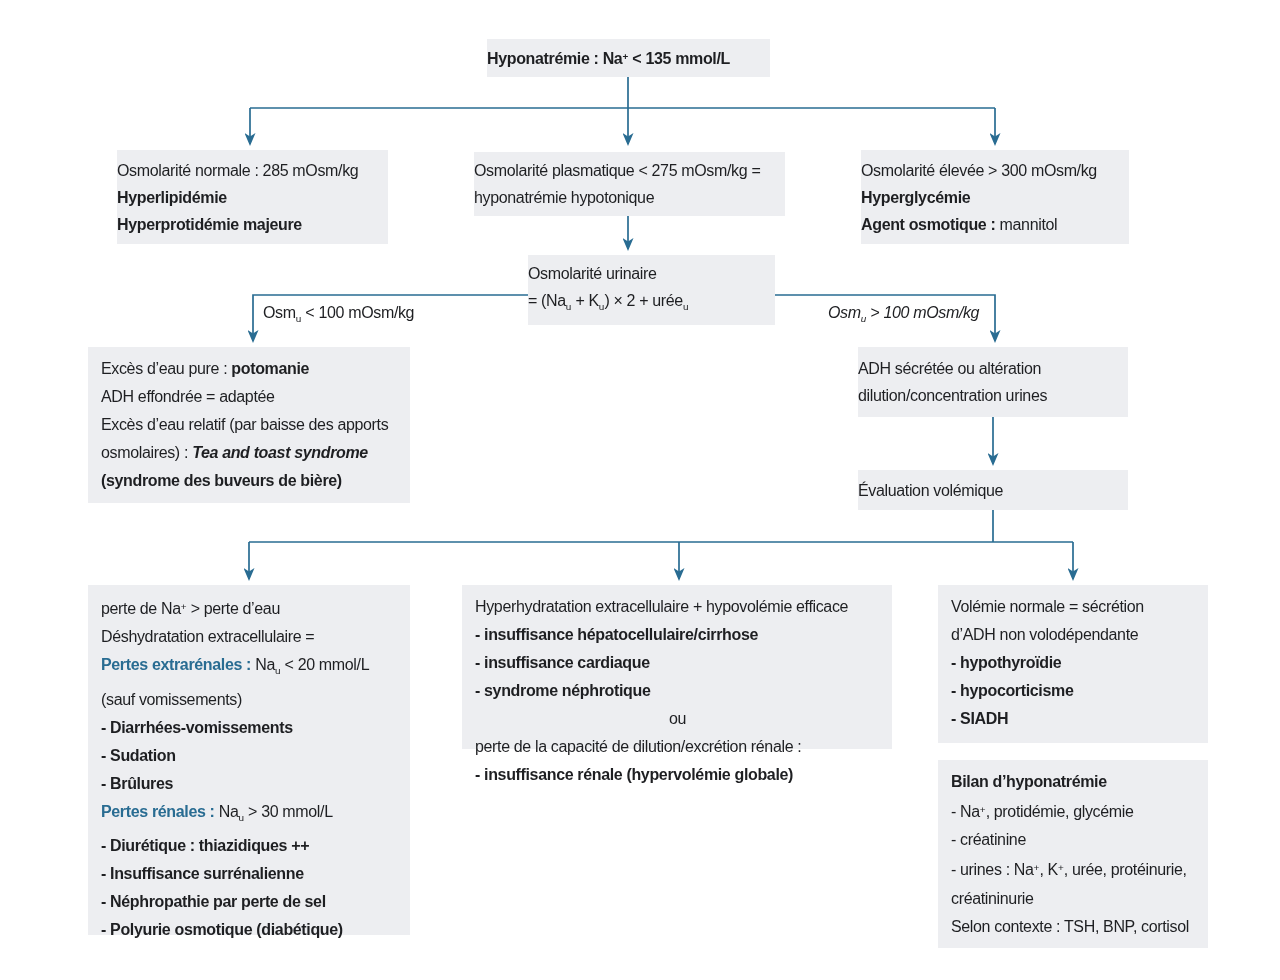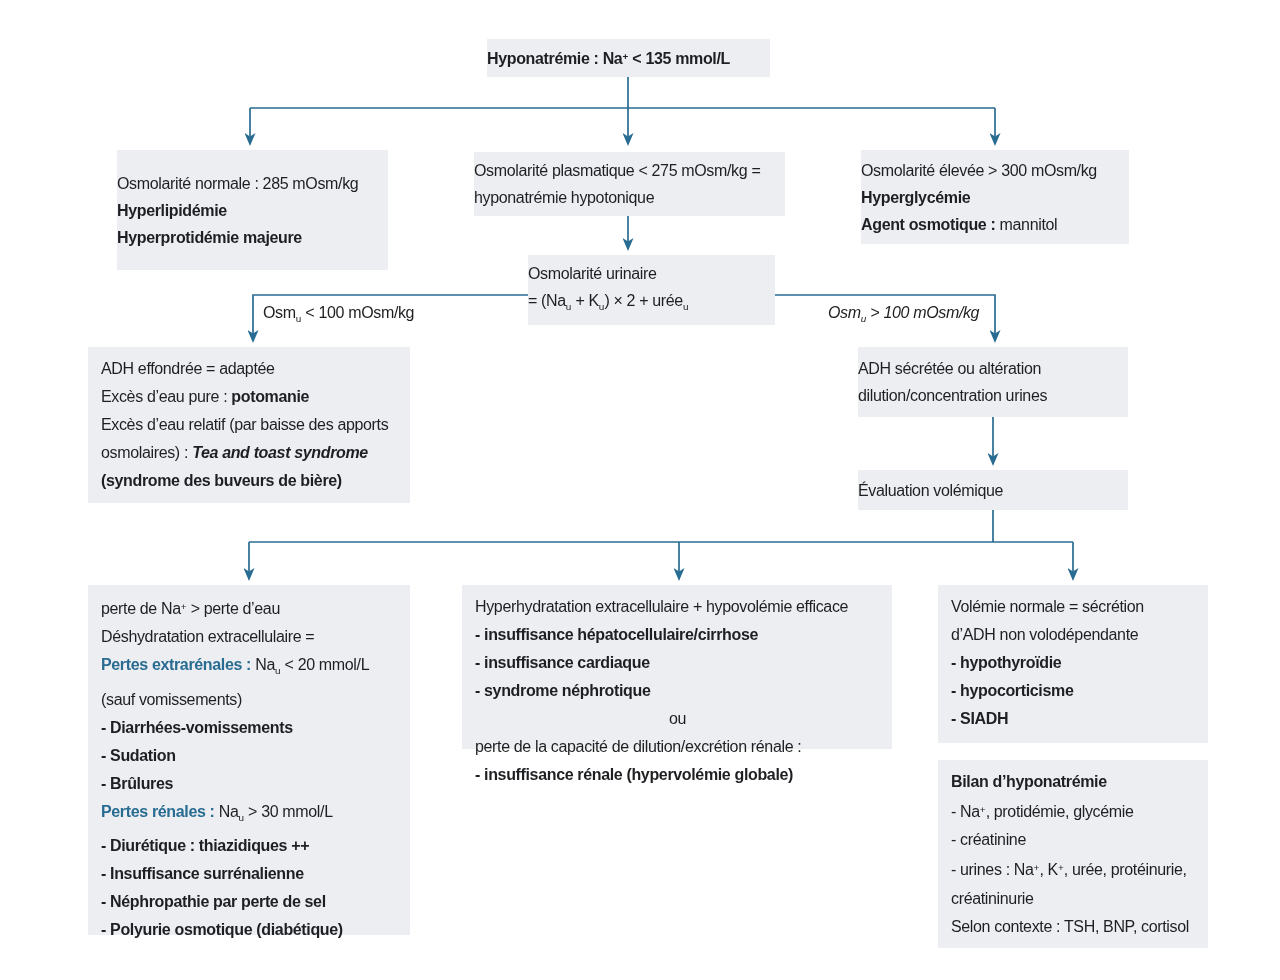--- a/index.html
+++ b/index.html
@@ -37,21 +37,21 @@
   }
   .b{font-weight:bold;}
   .i{font-style:italic;}
   .sub{font-size:0.62em;vertical-align:-0.45em;letter-spacing:0;}
   .sup{font-size:0.62em;vertical-align:0.45em;letter-spacing:0;}
   .accent{color:var(--accent);}
   .line.center{text-align:center;}
 
   
   #n-root{left:487px;top:39px;width:283px;height:38px;}
-  #n-osmo-normale{left:117px;top:150px;width:271px;height:120px;}
+  #n-osmo-normale{left:117px;top:150px;width:271px;height:94px;}
   #n-osmo-basse{left:474px;top:152px;width:311px;height:64px;}
   #n-osmo-elevee{left:861px;top:150px;width:268px;height:94px;}
   #n-osmo-urinaire{left:528px;top:255px;width:247px;height:70px;}
   #n-adh-effondree{left:88px;top:347px;width:322px;height:156px;}
   #n-adh-secretee{left:858px;top:347px;width:270px;height:70px;}
   #n-evaluation{left:858px;top:470px;width:270px;height:40px;}
   #n-deshydratation{left:88px;top:585px;width:322px;height:350px;}
   #n-hyperhydratation{left:462px;top:585px;width:430px;height:164px;}
   #n-volemie{left:938px;top:585px;width:270px;height:158px;}
   #n-bilan{left:938px;top:760px;width:270px;height:188px;}
@@ -112,22 +112,22 @@
 
   <div id="label-osmu-low" class="floating-label">
       <div class="line"><span>Osm</span><span class="sub">u</span><span> &lt; 100 mOsm/kg</span></div>
     </div>
 
   <div id="label-osmu-high" class="floating-label">
       <div class="line"><span>Osm</span><span class="sub">u</span><span> &gt; 100 mOsm/kg</span></div>
     </div>
 
   <div id="n-adh-effondree" class="node left-box">
+      <div class="line"><span>Excès d’eau pure : </span><span class="b">potomanie</span></div>
       <div class="line"><span>ADH effondrée = adaptée</span></div>
-      <div class="line"><span>Excès d’eau pure : </span><span class="b">potomanie</span></div>
       <div class="line"><span>Excès d’eau relatif (par baisse des apports</span></div>
       <div class="line"><span>osmolaires) : </span><span class="b i">Tea and toast syndrome</span></div>
       <div class="line"><span class="b">(syndrome des buveurs de bière)</span></div>
     </div>
 
   <div id="n-adh-secretee" class="node center-box">
       <div class="line"><span>ADH sécrétée ou altération</span></div>
       <div class="line"><span>dilution/concentration urines</span></div>
     </div>
 

